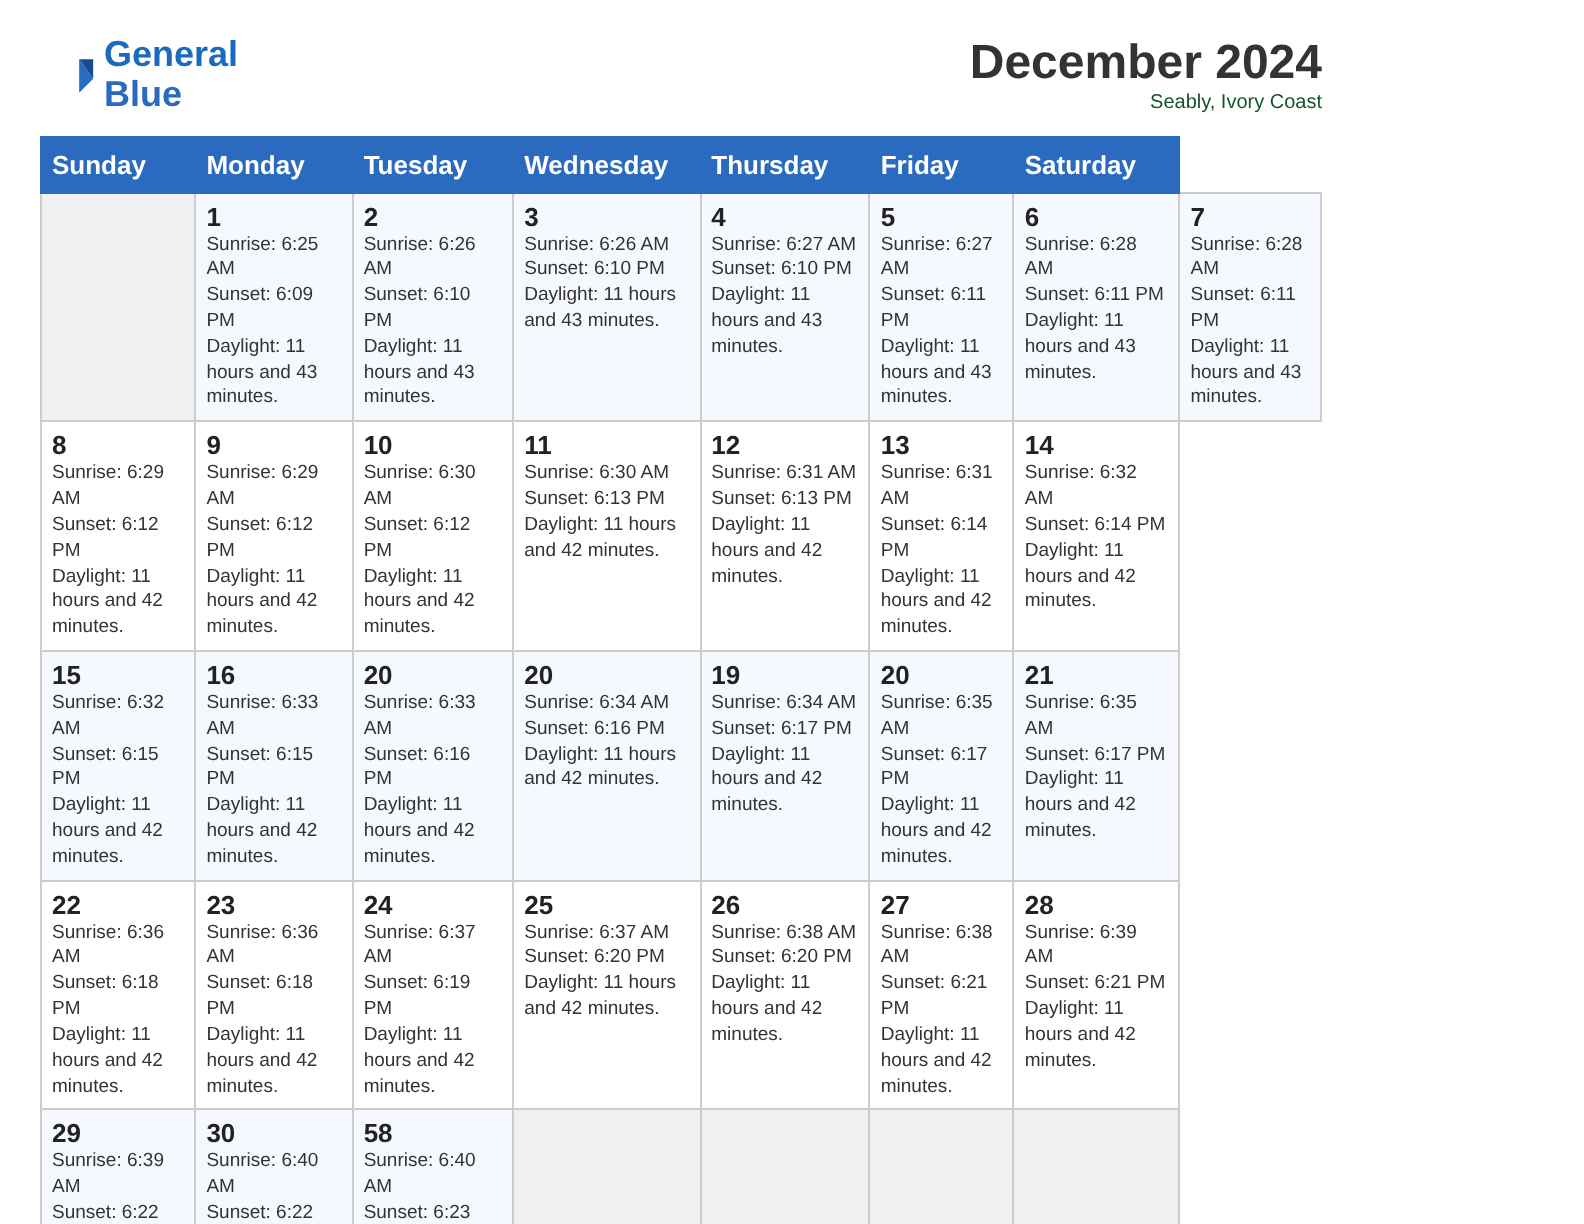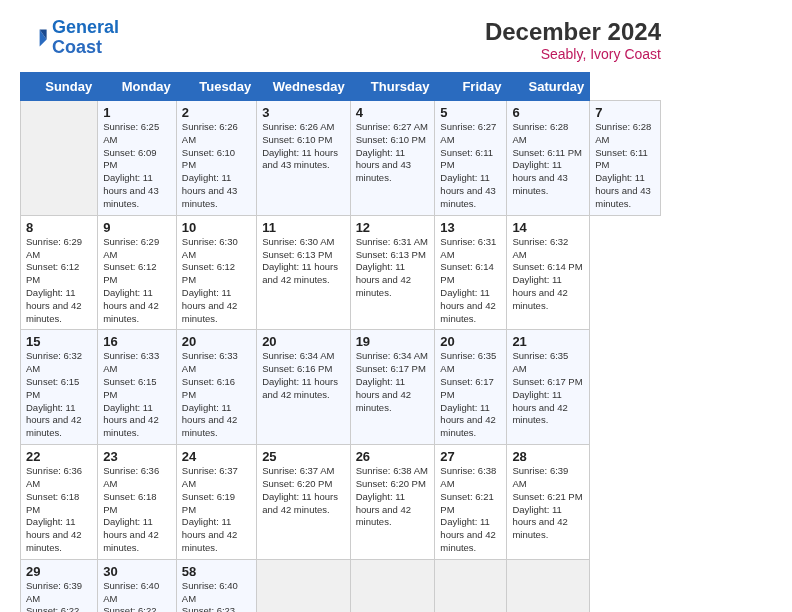--- a/index.html
+++ b/index.html
@@ -40,35 +40,35 @@
     }
     .title-block {
       text-align: right;
     }
     .month-title {
       font-size: 24px;
       font-weight: bold;
       color: #333;
     }
     .location {
-      font-size: 14px;
-      color: #be185d;
+      font-size: 10px;
+      color: #14532d;
     }
     table {
       width: 100%;
       border-collapse: collapse;
       font-size: 10px;
     }
     thead th {
       background: #2a6bbf;
       color: #fff;
       padding: 6px 5px;
       font-size: 13px;
       font-weight: bold;
-      text-align: right;
+      text-align: left;
       border: 1px solid #2a6bbf;
     }
     tbody td {
       border: 1px solid #ccc;
       padding: 4px 5px;
       vertical-align: top;
       width: 113px;
       height: 78px;
       background: #fff;
     }
@@ -99,21 +99,21 @@
 
 <div class="page">
   <div class="header">
     <div class="logo">
       <svg class="logo-icon" viewBox="0 0 40 40">
         <polygon points="28,8 38,22 28,32" fill="#2a6bbf"></polygon>
         <polygon points="28,8 38,8 38,22" fill="#1a4a8f"></polygon>
       </svg>
       <div class="logo-text">
         <div><span>General</span></div>
-        <div><span style="color:#2a6bbf">Coast</span></div>
+        <div><span style="color:#2a6bbf">Blue</span></div>
       </div>
     </div>
     <div class="title-block">
       <div class="month-title">December 2024</div>
       <div class="location">Seably, Ivory Coast</div>
     </div>
   </div>
 
   <table>
     <thead>

